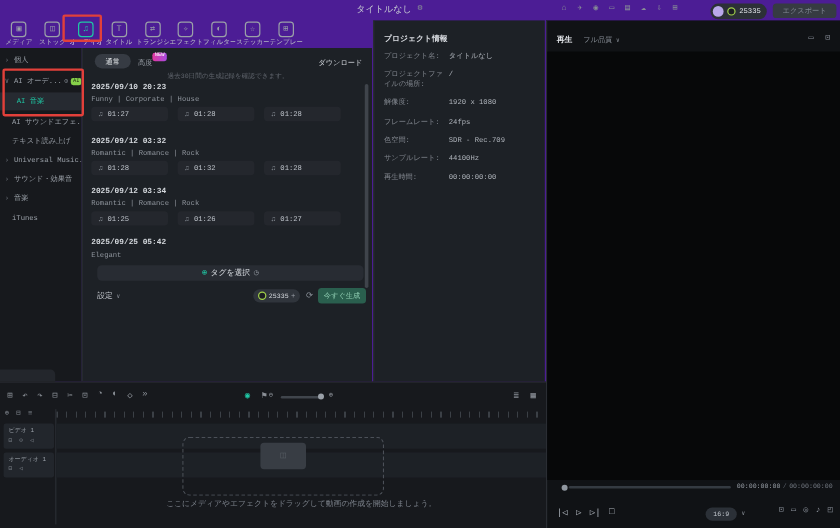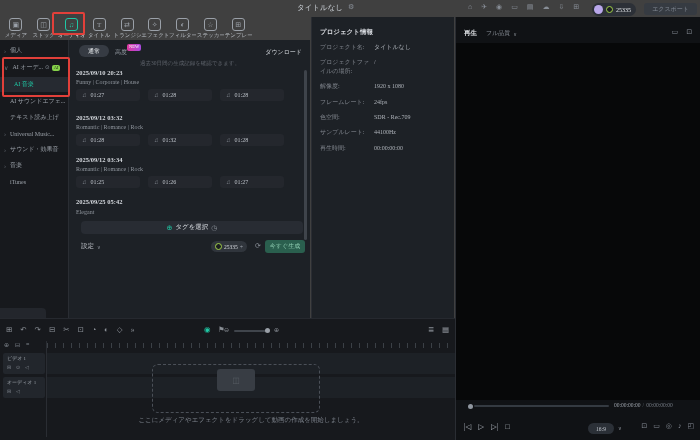--- a/index.html
+++ b/index.html
@@ -1,17 +1,17 @@
 <!DOCTYPE html>
 <html><head>
 <meta charset="utf-8">
 <style>
   html,body{margin:0;padding:0;background:#0c0d0f;}
-  #app{position:relative;width:700px;height:440px;background:#404040;overflow:hidden;
-       font-family:Liberation Serif, serif;color:#c5cad1;
+  #app{position:relative;width:700px;height:440px;background:#4c1d95;overflow:hidden;
+       font-family:Liberation Mono, monospace;color:#c5cad1;
        -webkit-font-smoothing:antialiased;}
   .abs{position:absolute;}
   .ico{color:#878d96;font-size:7px;line-height:1;display:inline-block;}
   .divider-v{position:absolute;width:1px;background:#2a2d33;}
 
   
   .title{font-size:7.5px;color:#c9ced4;}
   .badge-pill{display:flex;align-items:center;gap:3px;background:#2c3037;border-radius:7px;
               padding:1px 5px 1px 2px;height:11px;}
   .avatar{width:9px;height:9px;border-radius:50%;background:#b9a7ea;}

